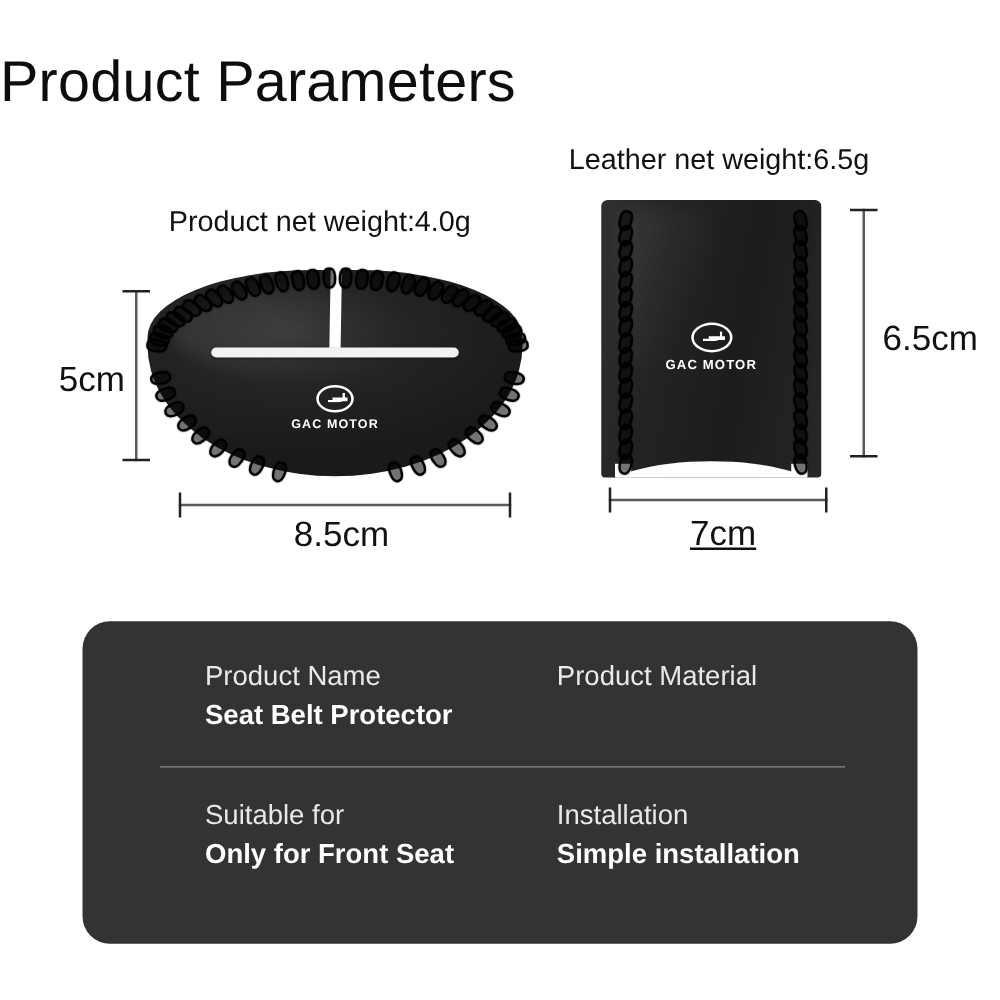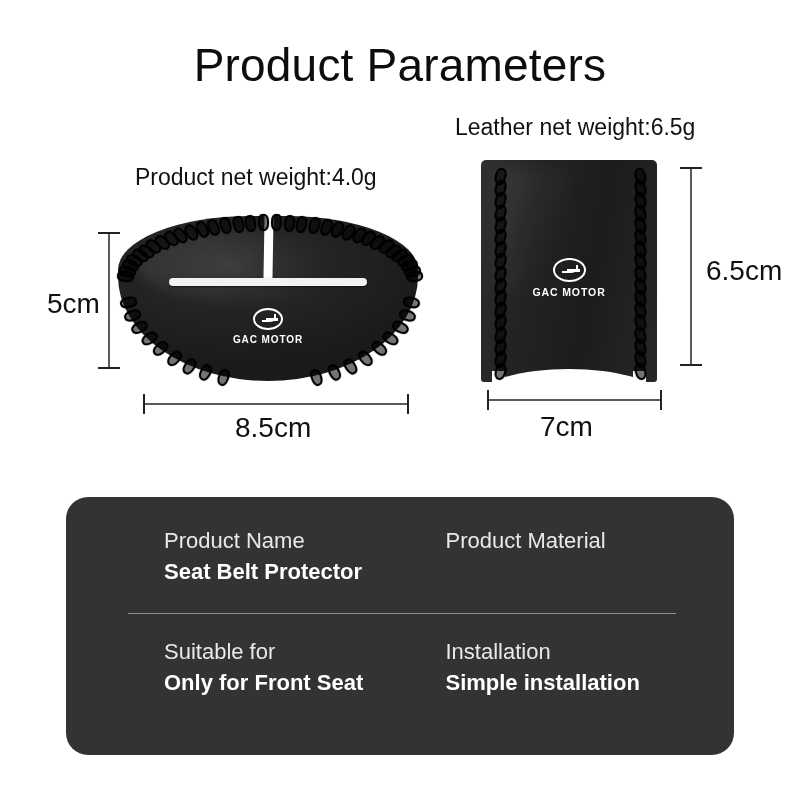--- a/index.html
+++ b/index.html
@@ -15,21 +15,20 @@
     font-family: "Liberation Sans", sans-serif;
     color: #111111;
   }
 
   
   .page-title {
     position: absolute;
     left: 0;
     top: 38px;
     width: 800px;
-    text-align: center;
     font-size: 46px;
     font-weight: 400;
     letter-spacing: 0.2px;
     color: #0d0d0d;
   }
 
   
   .weight-label {
     position: absolute;
     font-size: 23px;
@@ -396,21 +395,21 @@
 <div class="dim-line-v" style="left:690px; top:167px; height:199px;">
   <div class="dim-cap-h" style="top:0;"></div>
   <div class="dim-cap-h" style="bottom:0;"></div>
 </div>
 <div class="dim-text" style="left:706px; top:255px;">6.5cm</div>
 
 <div class="dim-line-h" style="left:487px; top:399px; width:175px;">
   <div class="dim-cap-v" style="left:0;"></div>
   <div class="dim-cap-v" style="right:0;"></div>
 </div>
-<div class="dim-text" style="left:540px; top:411px;">7cm</div>
+<div class="dim-text" style="left:552px; top:411px;text-decoration:underline;">7cm</div>
 
 <div id="spec-panel">
   <div class="spec-grid">
 
     <div class="spec-row">
       <div class="spec-cell">
         <div class="spec-key">Product Name</div>
         <div class="spec-val">Seat Belt Protector</div>
       </div>
       <div class="spec-cell right-col">

